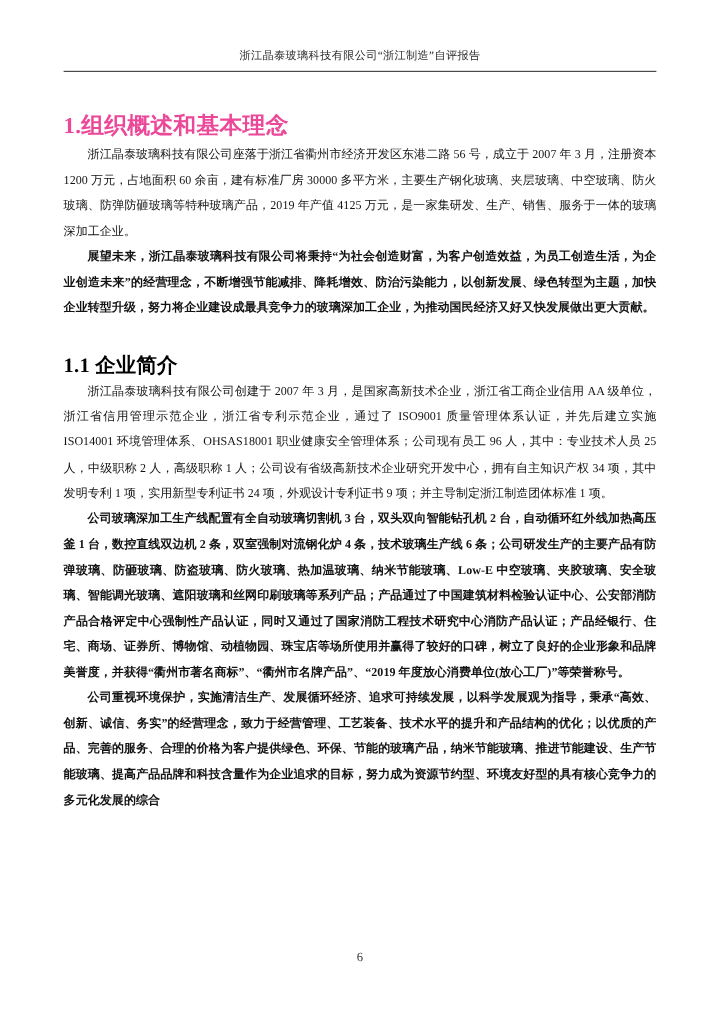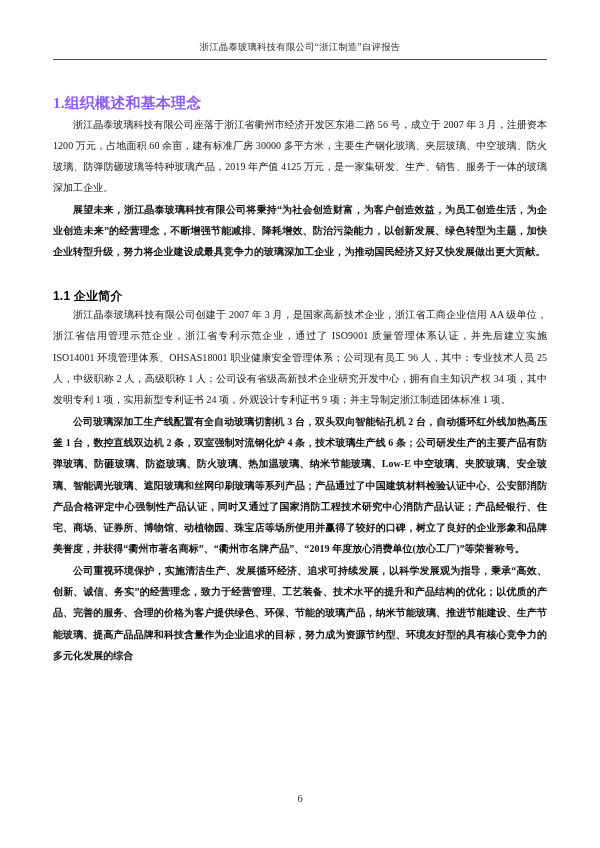--- a/index.html
+++ b/index.html
@@ -39,31 +39,31 @@
   .header-rule {
     margin-top: 5px;
     border: 0;
     border-top: 1.1px solid #4a4a4a;
     width: 100%;
   }
   
   h1.section-title {
     font-family: "Liberation Serif", "DejaVu Serif", serif;
     font-weight: bold;
-    font-size: 15px;
+    font-size: 19px;
     margin: 34px 0 0 0;
     padding: 0;
     letter-spacing: 0.2px;
-    color: #8b5cf6;
+    color: #ec4899;
     line-height: 1.3;
   }
   h2.sub-title {
-    font-family: Liberation Sans, sans-serif;
+    font-family: Liberation Serif, serif;
     font-weight: bold;
-    font-size: 12px;
+    font-size: 17px;
     margin: 26px 0 0 0;
     padding: 0;
     letter-spacing: 0.2px;
     color: #000;
     line-height: 1.3;
   }
   
   p.body-text {
     font-size: 10px;
     line-height: 21.3px;

